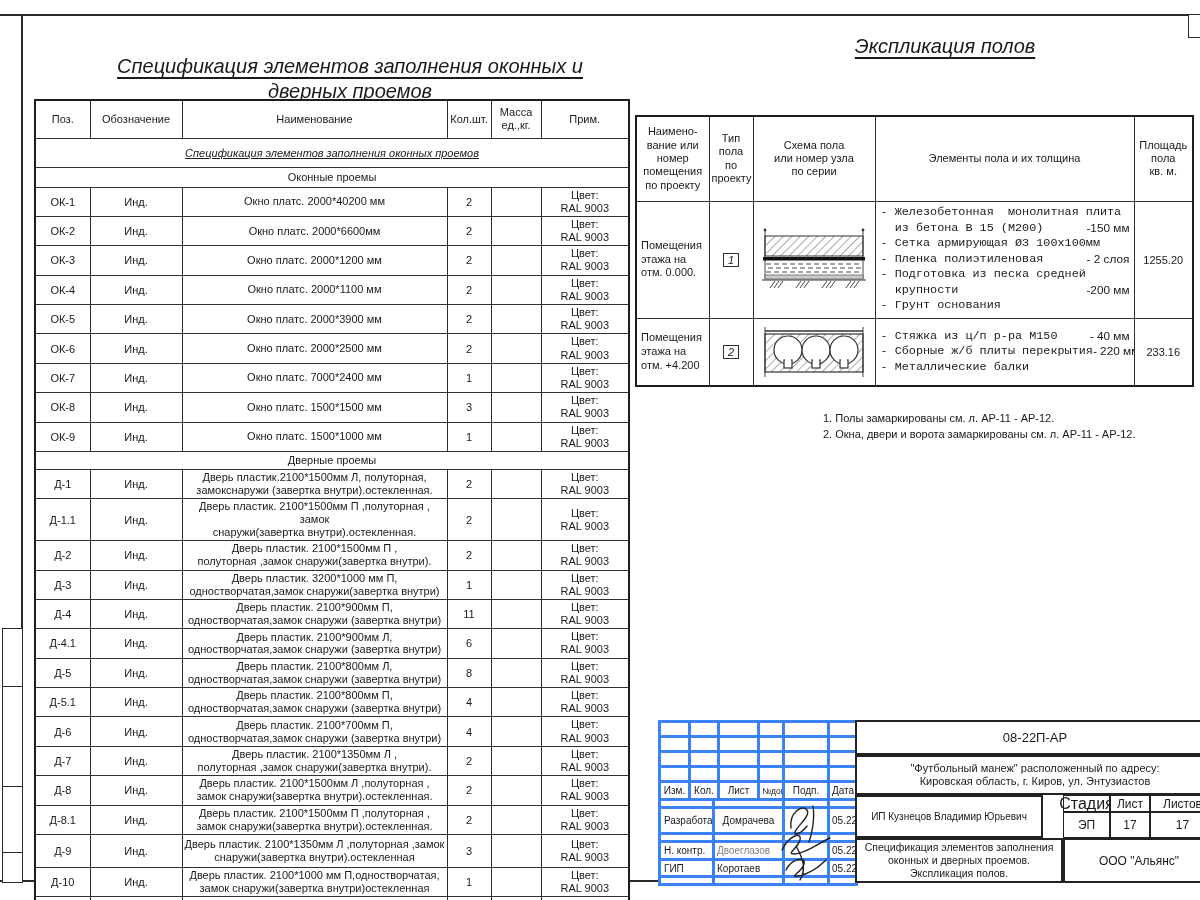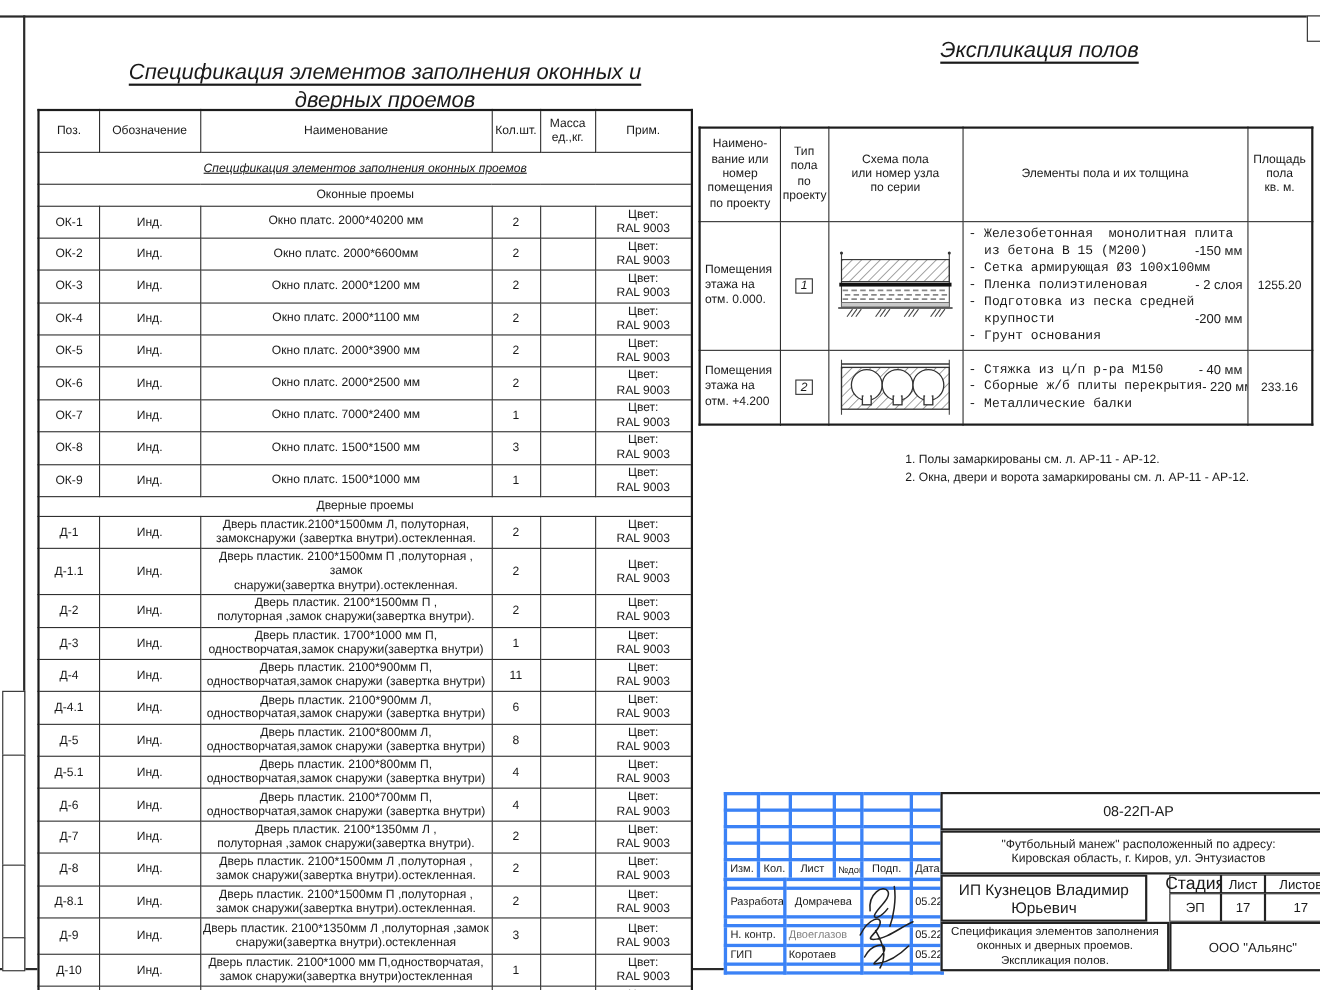--- a/index.html
+++ b/index.html
@@ -218,21 +218,21 @@
 полуторная ,замок снаружи(завертка внутри).</td>
         <td>2</td>
         <td></td>
         <td class="note-cell pre">Цвет:
 RAL 9003</td>
       </tr>
 
       <tr style="height:29px">
         <td>Д-3</td>
         <td>Инд.</td>
-        <td class="name-cell pre">Дверь пластик. 1700*1000 мм П,
+        <td class="name-cell pre">Дверь пластик. 3200*1000 мм П,
 одностворчатая,замок снаружи(завертка внутри)</td>
         <td>1</td>
         <td></td>
         <td class="note-cell pre">Цвет:
 RAL 9003</td>
       </tr>
 
       <tr style="height:29px">
         <td>Д-4</td>
         <td>Инд.</td>
@@ -626,21 +626,21 @@
   <path d="M6,20 C14,4 26,2 24,10 C22,18 10,24 18,24 C30,24 44,12 54,8 M10,40 C16,28 30,26 28,34 C26,42 12,48 22,46 C34,44 44,36 50,30 M20,16 C28,30 30,40 24,50" fill="none" stroke="#222" stroke-width="1.4" stroke-linecap="round"></path>
 </svg>
 
 <div class="tb-cell" style="left:855px;top:720px;width:360px;height:35px;border-width:2px;font-size:13px;">
   <span>08-22П-АР</span>
 </div>
 <div class="tb-cell" style="left:855px;top:755px;width:360px;height:40px;border-width:2px;font-size:11px;">
   <span class="pre">"Футбольный манеж" расположенный по адресу:
 Кировская область, г. Киров, ул. Энтузиастов</span>
 </div>
-<div class="tb-cell" style="left:855px;top:795px;width:188px;height:43px;border-width:2px;font-size:14px;">
+<div class="tb-cell" style="left:855px;top:795px;width:188px;height:43px;border-width:2px;font-size:10px;">
   <span>ИП Кузнецов Владимир Юрьевич</span>
 </div>
 <div class="tb-cell" style="left:1063px;top:795px;width:47px;height:17px;font-size:16px;">
   <span>Стадия</span>
 </div>
 <div class="tb-cell" style="left:1110px;top:795px;width:40px;height:17px;font-size:12px;">
   <span>Лист</span>
 </div>
 <div class="tb-cell" style="left:1150px;top:795px;width:65px;height:17px;font-size:12px;">
   <span>Листов</span>

